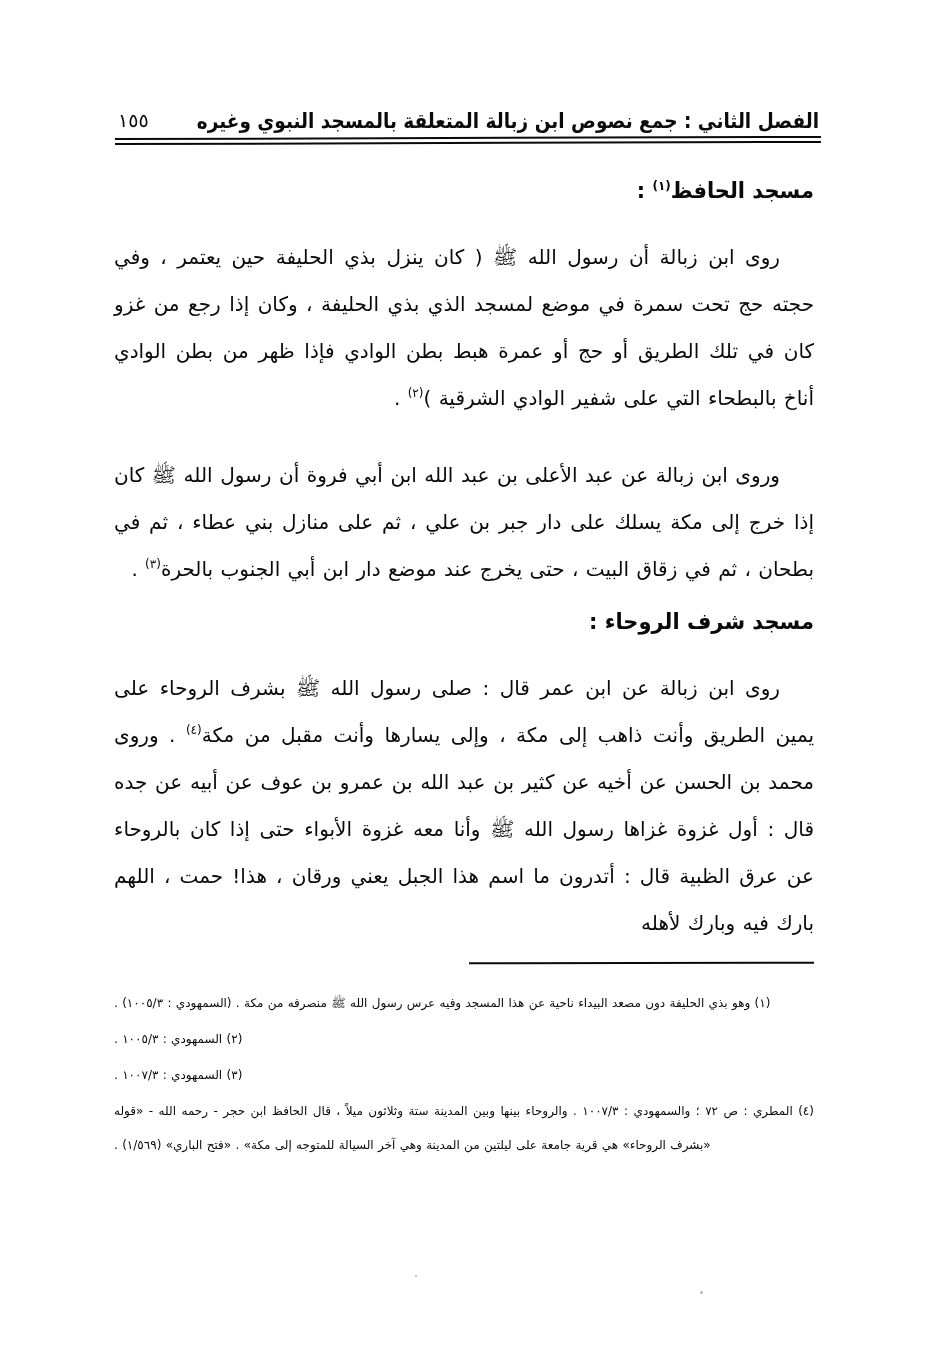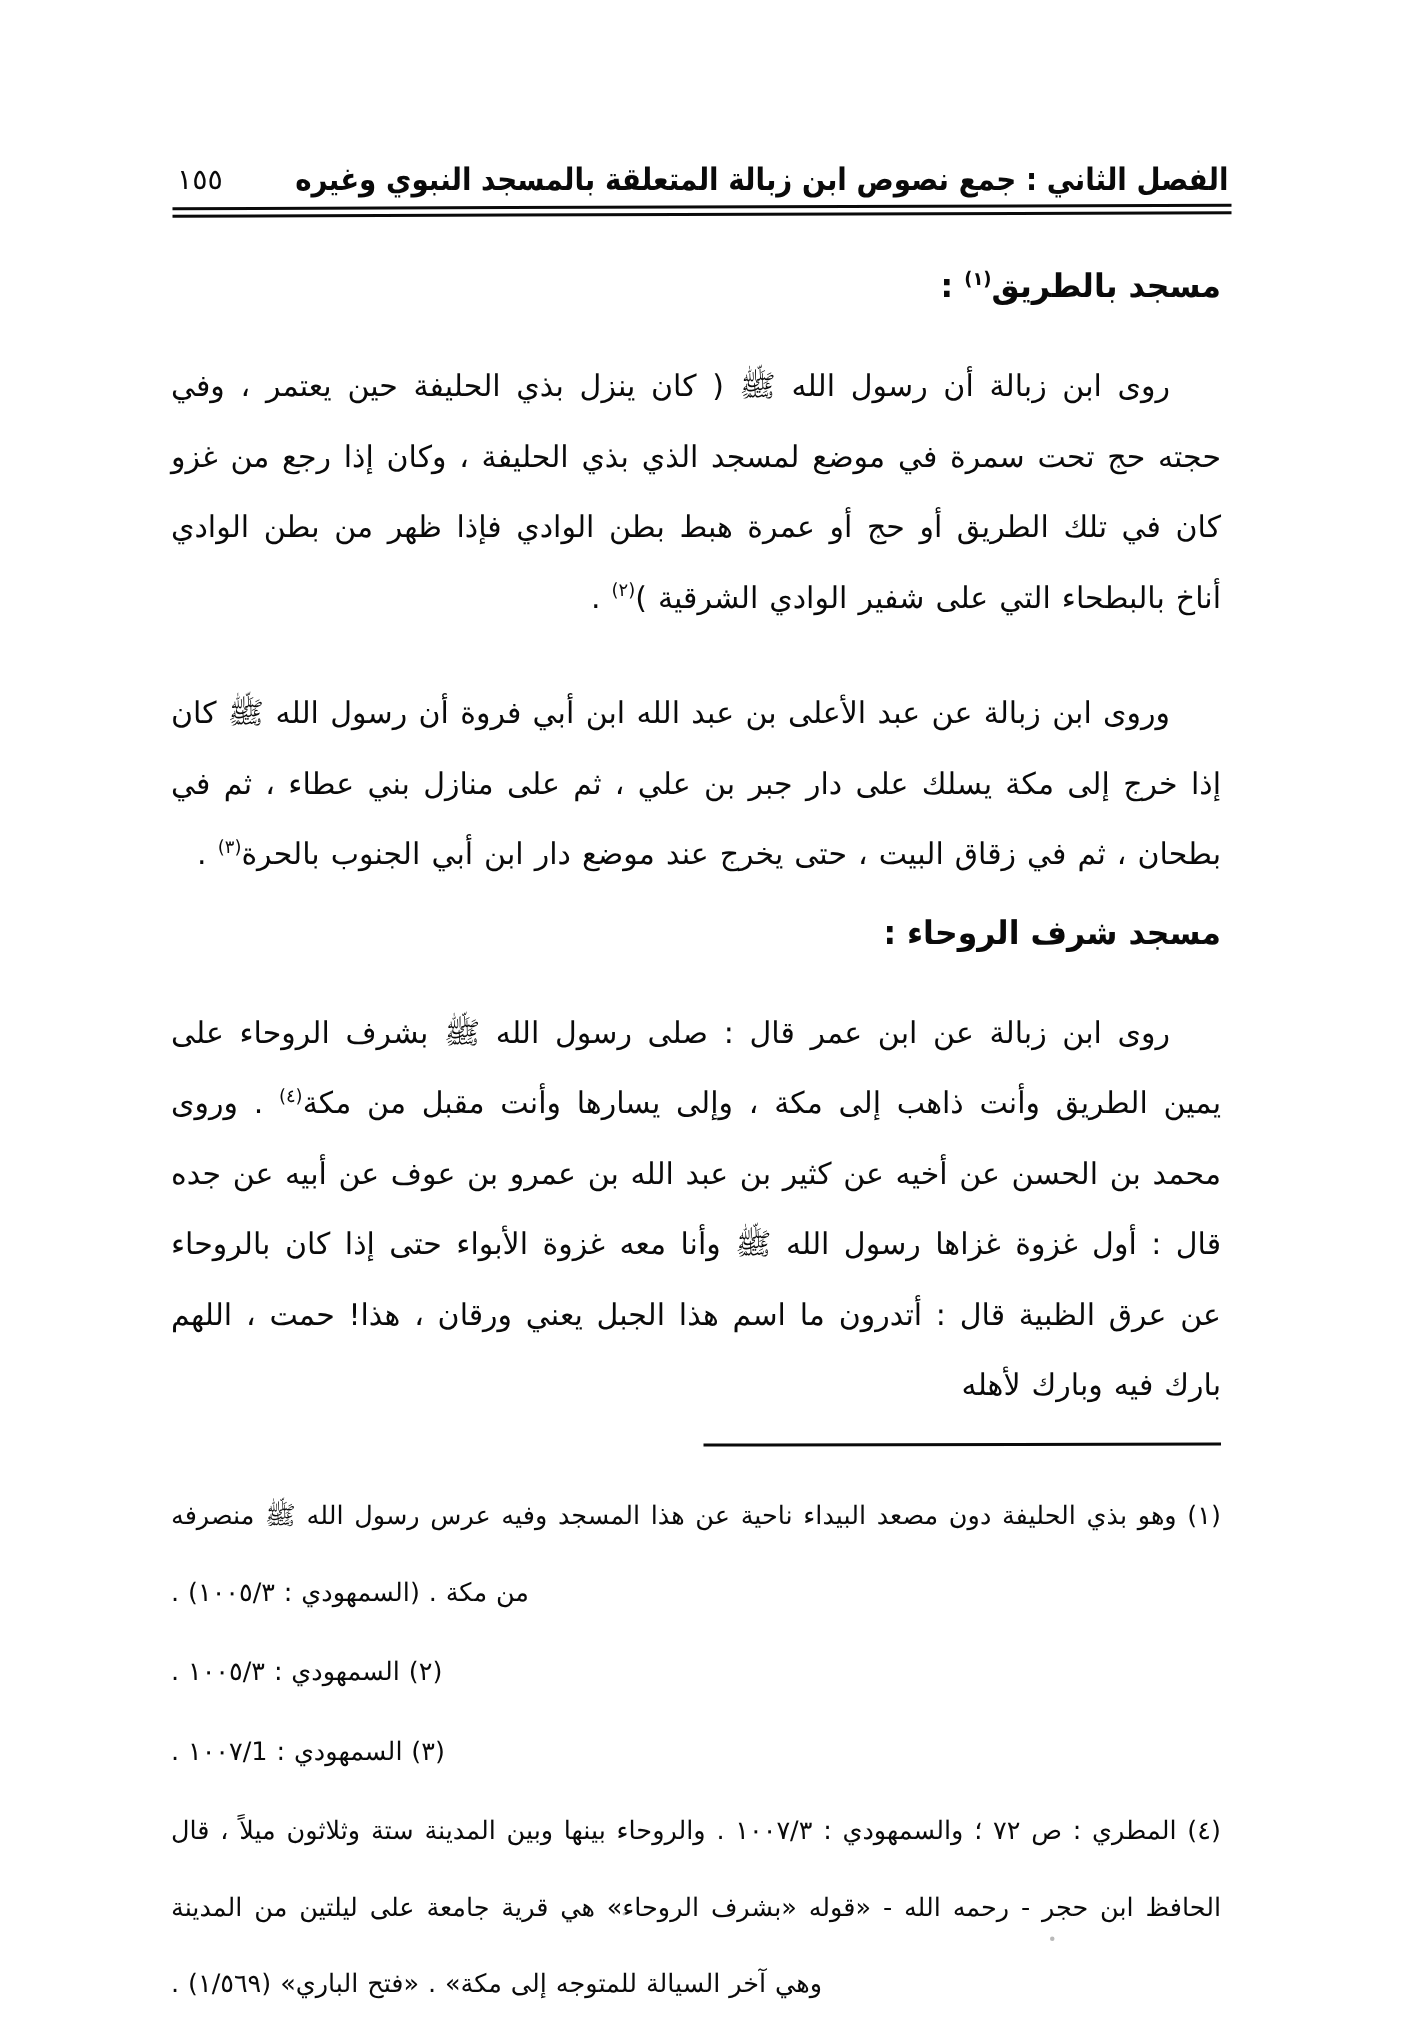--- a/index.html
+++ b/index.html
@@ -128,22 +128,22 @@
   }
 
   .footnotes {
     position: absolute;
     top: 986px;
     right: 123px;
     width: 700px;
   }
 
   .fn-item {
-    font-size: 17px;
-    line-height: 51px;
+    font-size: 12px;
+    line-height: 34px;
     text-align: justify;
     text-align-last: left;
     margin: 0 0 2px 0;
     word-spacing: 0.5px;
   }
 
   .fn-item.single {
     text-align: left;
     text-align-last: left;
   }
@@ -168,21 +168,21 @@
 
   <div class="running-head">
     <span class="head-title">الفصل الثاني : جمع نصوص ابن زبالة المتعلقة بالمسجد النبوي وغيره</span>
     <span class="head-folio">١٥٥</span>
   </div>
   <div class="head-rule"></div>
 
   <div class="body-block">
 
 
-    <p class="heading"><span>مسجد بالطريق</span><sup class="fn">(١)</sup><span> :</span></p>
+    <p class="heading"><span>مسجد الحافظ</span><sup class="fn">(١)</sup><span> :</span></p>
 
     <div class="spacer-sm"></div>
 
     <p class="para indent"><span>روى ابن زبالة أن رسول الله ﷺ ( كان ينزل بذي الحليفة حين يعتمر ، وفي حجته حج تحت سمرة في موضع لمسجد الذي بذي الحليفة ، وكان إذا رجع من غزو كان في تلك الطريق أو حج أو عمرة هبط بطن الوادي فإذا ظهر من بطن الوادي أناخ بالبطحاء التي على شفير الوادي الشرقية )</span><sup class="fn">(٢)</sup><span> .</span></p>
 
     <div class="spacer-md"></div>
 
     <p class="para indent"><span>وروى ابن زبالة عن عبد الأعلى بن عبد الله ابن أبي فروة أن رسول الله ﷺ كان إذا خرج إلى مكة يسلك على دار جبر بن علي ، ثم على منازل بني عطاء ، ثم في بطحان ، ثم في زقاق البيت ، حتى يخرج عند موضع دار ابن أبي الجنوب بالحرة</span><sup class="fn">(٣)</sup><span> .</span></p>
 
     <p class="heading">مسجد شرف الروحاء :</p>
@@ -194,21 +194,21 @@
   </div>
 
   <div class="fn-rule"></div>
 
   <div class="footnotes">
 
     <p class="fn-item"><span class="fn-marker">(١)</span><span> وهو بذي الحليفة دون مصعد البيداء ناحية عن هذا المسجد وفيه عرس رسول الله ﷺ منصرفه من مكة . (السمهودي : ١٠٠٥/٣) .</span></p>
 
     <p class="fn-item single"><span class="fn-marker">(٢)</span><span> السمهودي : ١٠٠٥/٣ .</span></p>
 
-    <p class="fn-item single"><span class="fn-marker">(٣)</span><span> السمهودي : ١٠٠٧/1 .</span></p>
+    <p class="fn-item single"><span class="fn-marker">(٣)</span><span> السمهودي : ١٠٠٧/٣ .</span></p>
 
     <p class="fn-item"><span class="fn-marker">(٤)</span><span> المطري : ص ٧٢ ؛ والسمهودي : ١٠٠٧/٣ . والروحاء بينها وبين المدينة ستة وثلاثون ميلاً ، قال الحافظ ابن حجر - رحمه الله - «قوله «بشرف الروحاء» هي قرية جامعة على ليلتين من المدينة وهي آخر السيالة للمتوجه إلى مكة» . «فتح الباري» (١/٥٦٩) .</span></p>
 
   </div>
 
   <div class="speck" style="top:1291px; right:234px;"></div>
   <div class="speck" style="top:1275px; right:520px; width:2px; height:2px;"></div>
 
 </div>
 

